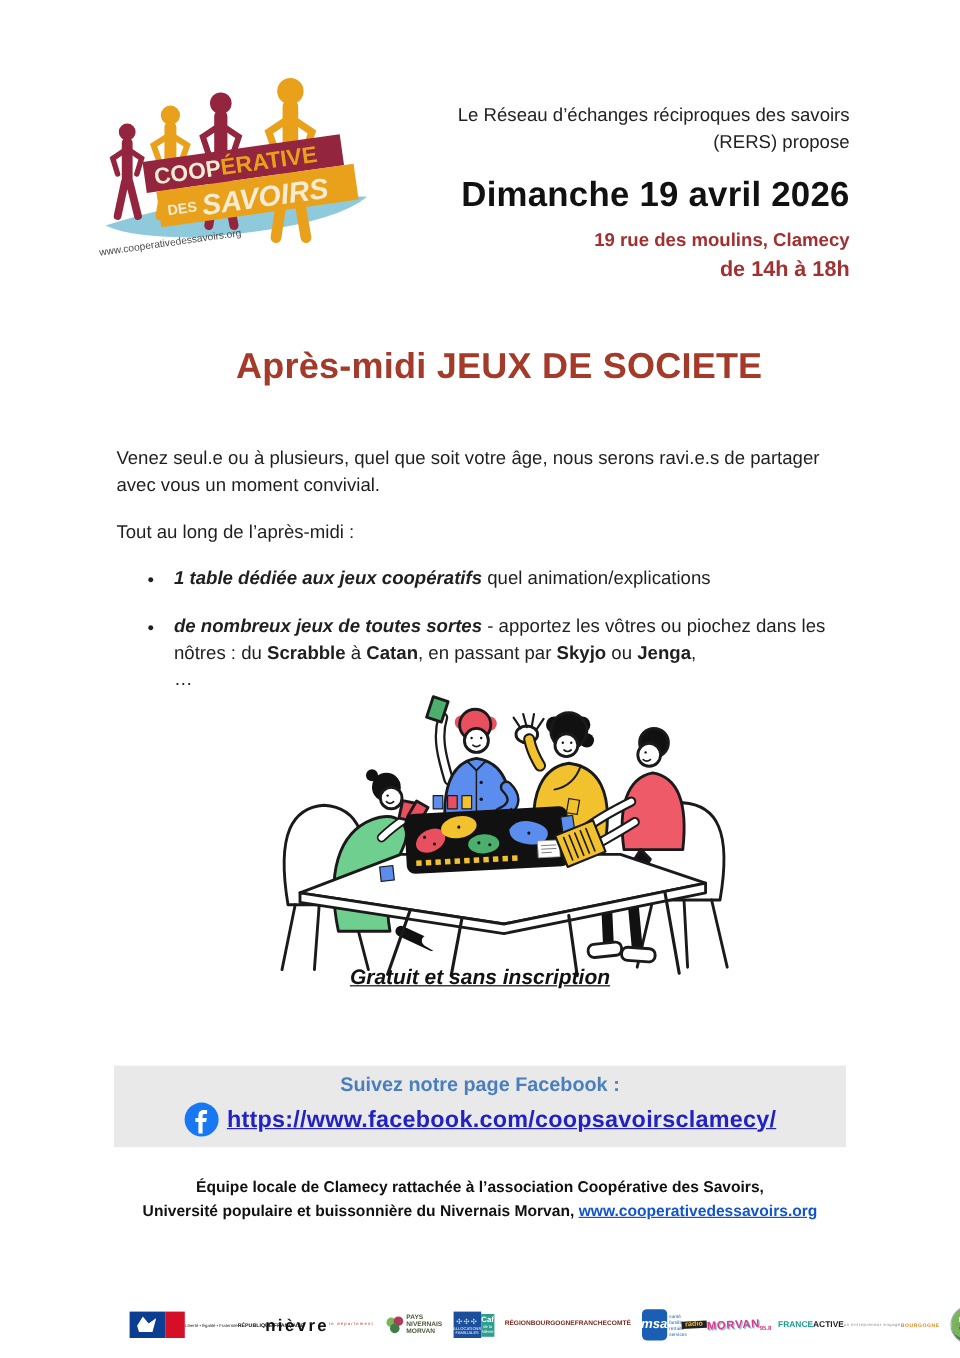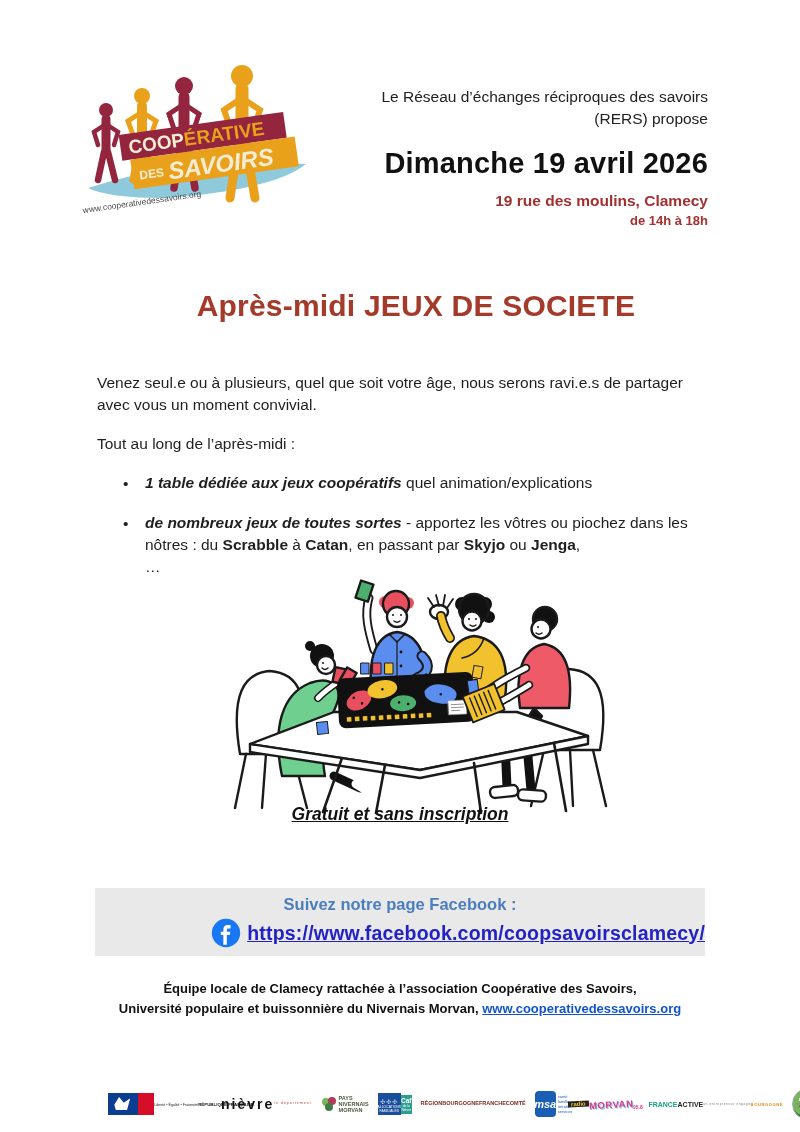--- a/index.html
+++ b/index.html
@@ -6,41 +6,41 @@
   .page{
     position:relative;width:800px;height:1132px;margin:0 auto;background:#ffffff;
     font-family:"Liberation Sans","DejaVu Sans",sans-serif;color:#1c1c1c;overflow:hidden;
   }
   
   .coop-logo{position:absolute;left:74px;top:58px;width:248px;height:158px;}
   .header-block{position:absolute;right:92px;top:86px;width:430px;text-align:right;}
   .intro-line{font-size:15.5px;line-height:1.45;color:#222;}
   .event-date{font-size:29px;font-weight:bold;color:#111;margin-top:16px;letter-spacing:.2px;}
   .event-address{font-size:15.5px;font-weight:bold;color:#A33030;margin-top:10px;line-height:1.4;}
-  .event-hours{font-size:13px;font-weight:bold;color:#A33030;line-height:1.4;}
+  .event-hours{font-size:18px;font-weight:bold;color:#A33030;line-height:1.4;}
   
   .main-title{position:absolute;left:16px;top:289px;width:100%;text-align:center;
     font-size:30px;font-weight:bold;color:#A33A2A;letter-spacing:.2px;}
   
   .body-copy{position:absolute;left:97px;top:372px;width:614px;font-size:15.5px;line-height:1.42;color:#1f1f1f;}
   .body-copy p{margin:0 0 17px 0;}
   ul.bullets{margin:0;padding:0 0 0 26px;list-style:none;}
   ul.bullets li{margin:0 0 18px 0;position:relative;padding-left:22px;}
   ul.bullets li .dot{position:absolute;left:0;top:1px;}
   .bi{font-weight:bold;font-style:italic;}
   .ellipsis-line{display:block;}
   
   .illustration{position:absolute;left:222px;top:576px;width:396px;height:240px;}
   
   .free-note{position:absolute;left:0;top:804px;width:100%;text-align:center;
     font-size:17.5px;font-weight:bold;font-style:italic;text-decoration:underline;color:#111;}
   
   .fb-box{position:absolute;left:95px;top:888px;width:610px;height:68px;background:#E9E9E9;}
   .fb-heading{text-align:center;color:#4A7EBD;font-weight:bold;font-size:16.5px;padding-top:7px;}
-  .fb-row{display:flex;align-items:center;justify-content:flex-end;gap:6px;margin-top:4px;}
+  .fb-row{display:flex;align-items:center;justify-content:center;gap:6px;margin-top:4px;}
   .fb-icon{width:30px;height:30px;flex:0 0 auto;}
   .fb-link{font-size:19.5px;font-weight:bold;color:#2222C4;text-decoration:underline;letter-spacing:.2px;}
   
   .footer-note{position:absolute;left:0;top:979px;width:100%;text-align:center;
     font-size:13px;font-weight:bold;line-height:1.5;color:#111;}
   .footer-link{color:#1155CC;text-decoration:underline;}
   
   .partners{position:absolute;left:150px;top:1078px;width:575px;height:52px;
     display:flex;align-items:center;gap:9px;}
   .partner{flex:0 0 auto;display:flex;flex-direction:row;align-items:center;justify-content:center;}

